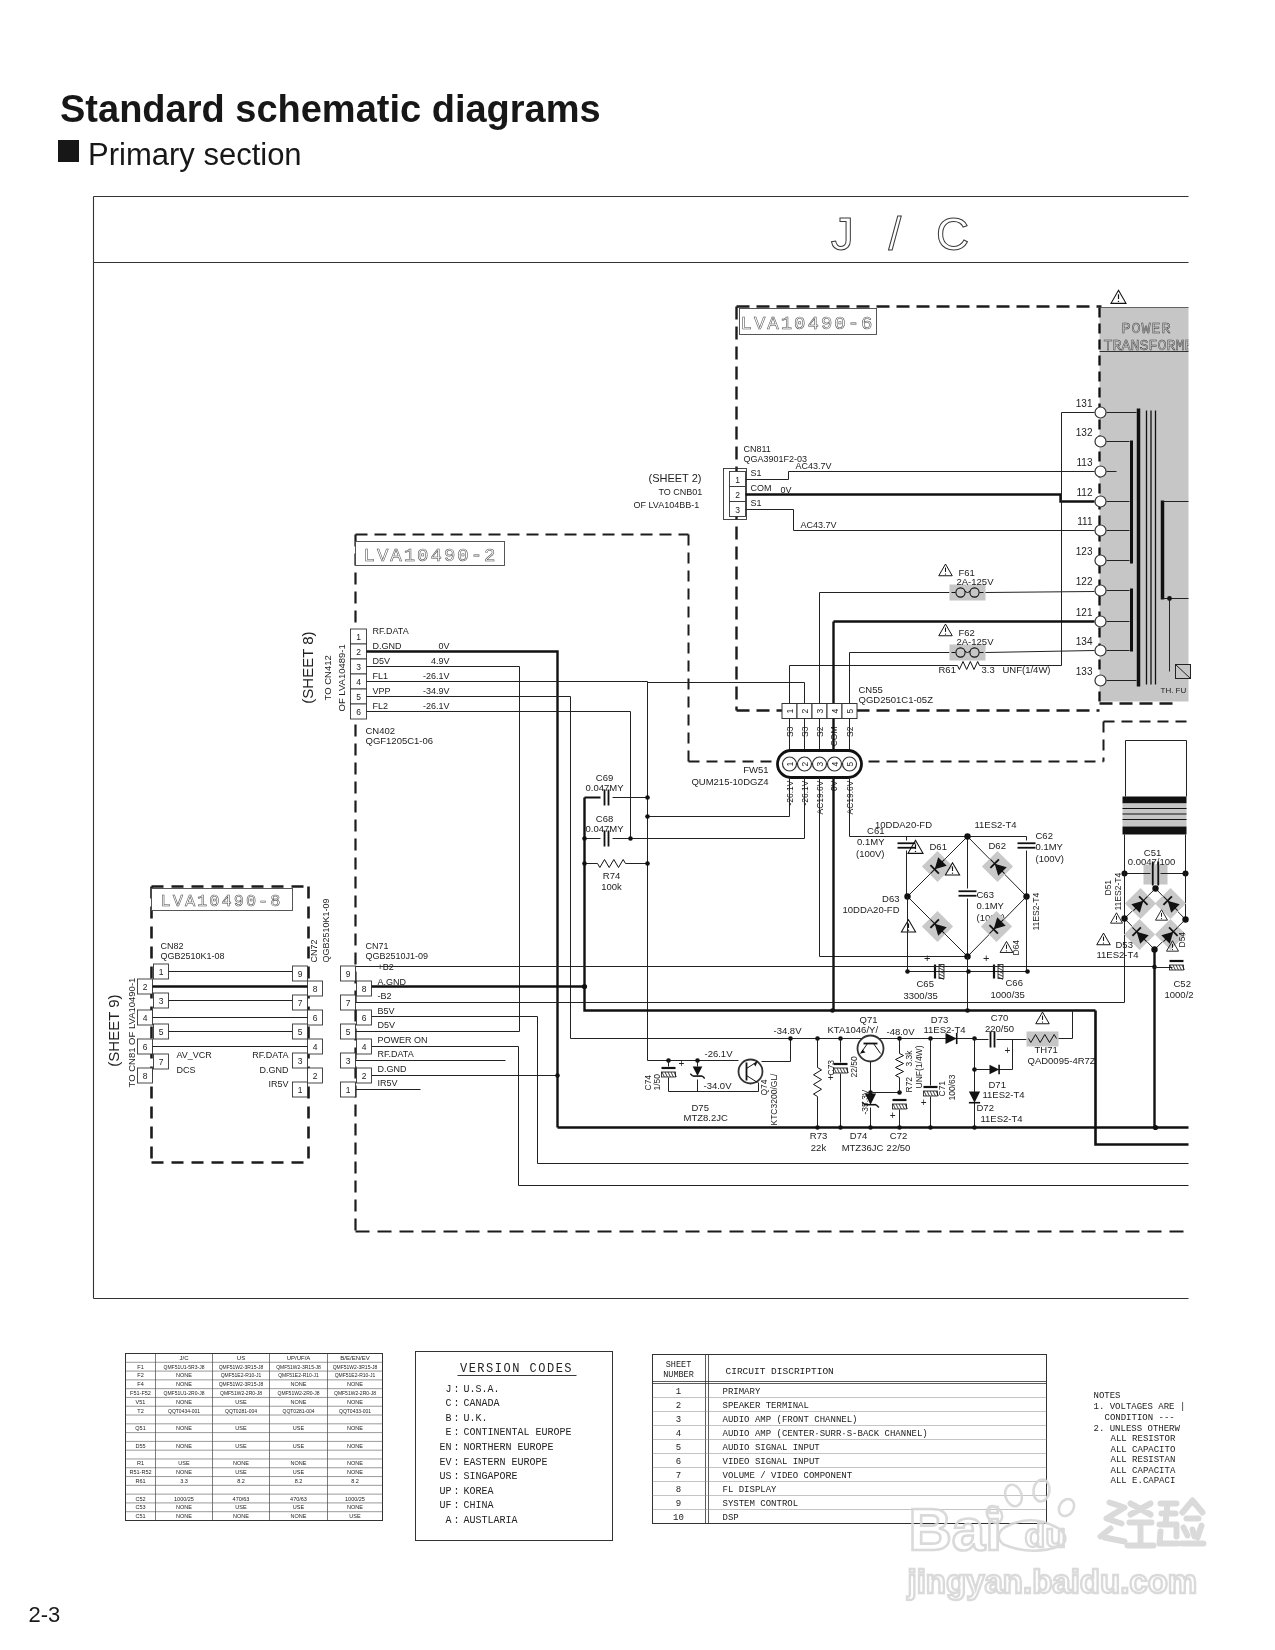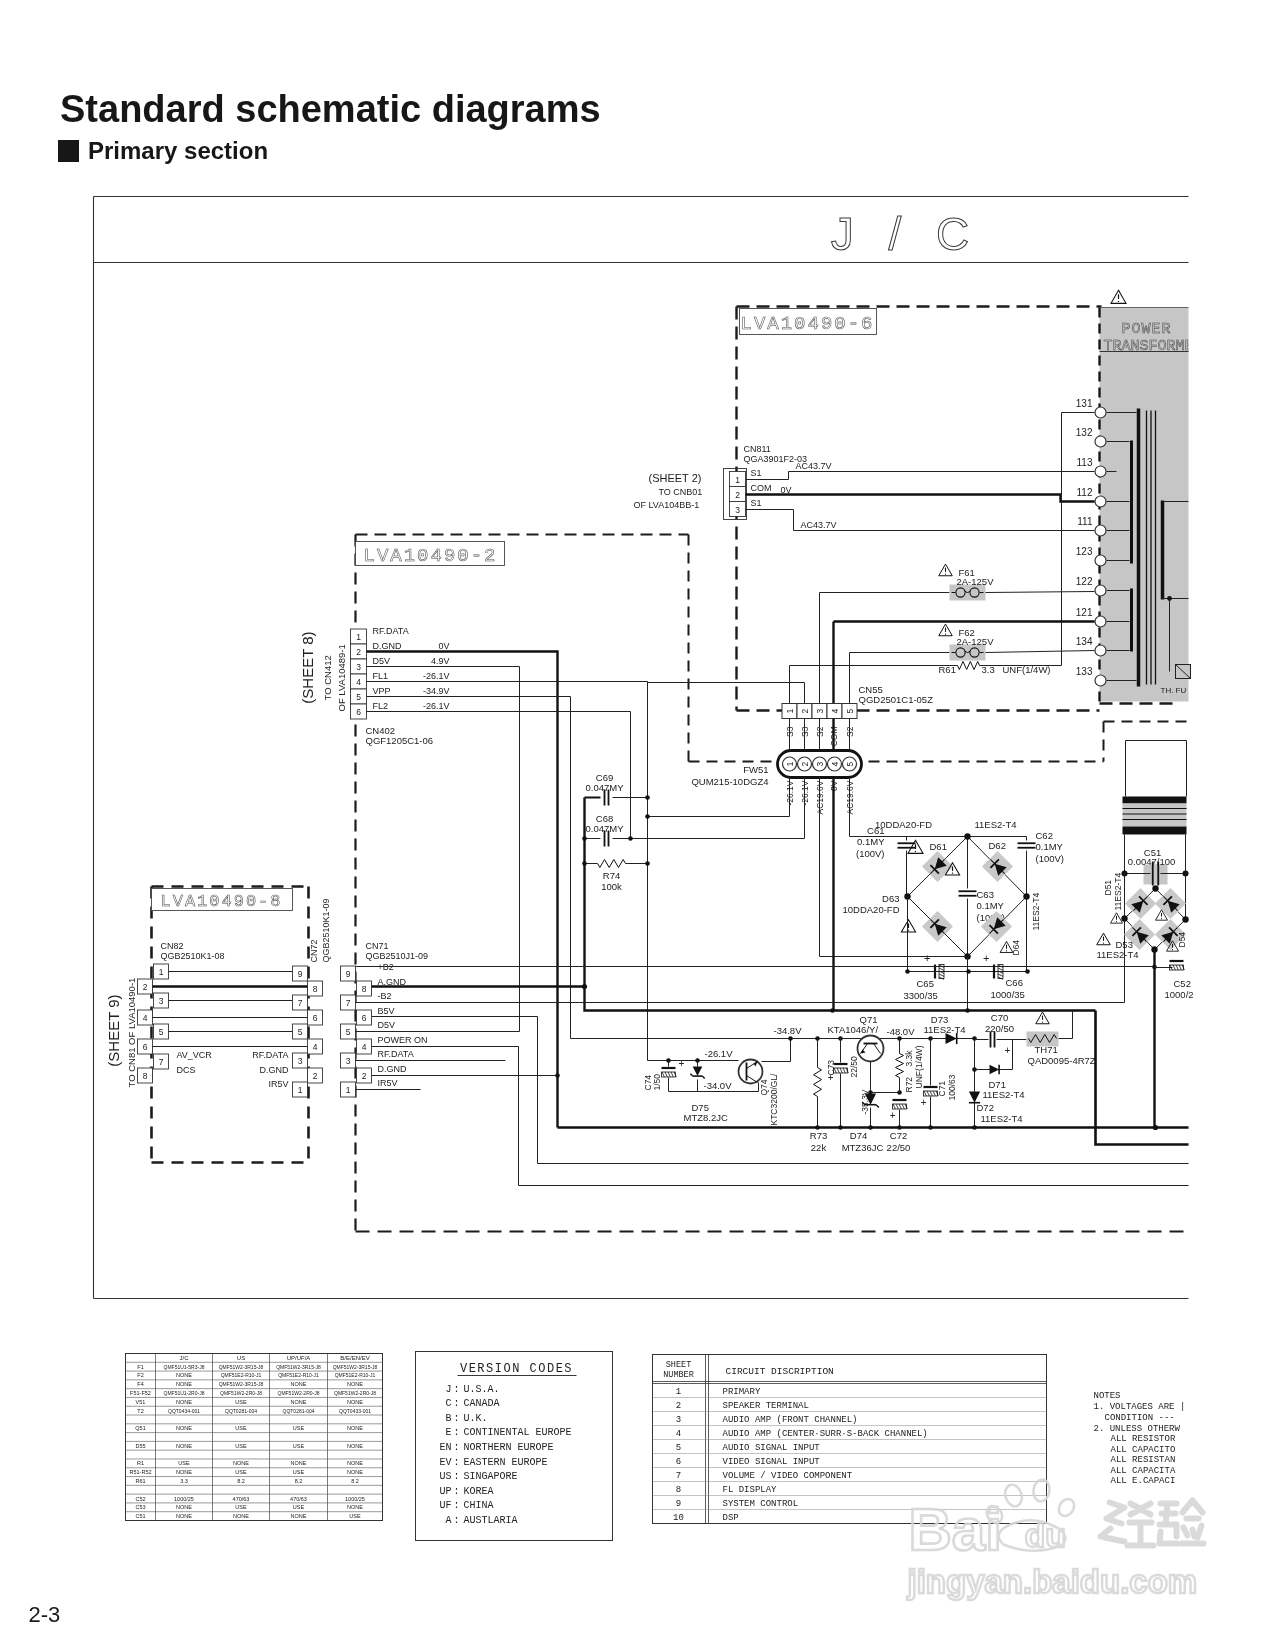--- a/index.html
+++ b/index.html
@@ -1,19 +1,19 @@
 <!DOCTYPE html>
 <html><head><meta charset="utf-8"><style>
 html,body{margin:0;padding:0;background:#ffffff;width:1275px;height:1650px;overflow:hidden;}
 *{box-sizing:border-box;}
 </style></head><body>
 <div style="position:relative;width:1275px;height:1650px;background:#fff;">
 <div style="position:absolute;left:60px;top:88px;font-family:'Liberation Sans',sans-serif;font-size:38px;font-weight:bold;color:#171717;letter-spacing:0px;">Standard schematic diagrams</div>
     <div style="position:absolute;left:58px;top:140px;width:21px;height:22px;background:#171717;"></div>
-    <div style="position:absolute;left:88px;top:137px;font-family:'Liberation Sans',sans-serif;font-size:24px;font-weight:bold;color:#171717;">Primary section</div>
+    <div style="position:absolute;left:88px;top:137px;font-family:'Liberation Sans',sans-serif;font-size:31px;font-weight:normal;color:#171717;">Primary section</div>
 <svg width="1275" height="1650" style="position:absolute;left:0;top:0;">
       <g transform="translate(0.5 0.5)">
 <line x1="93" y1="196" x2="1188" y2="196" stroke="#333" stroke-width="1.1" stroke-linecap="butt"></line>
 <line x1="93" y1="262" x2="1188" y2="262" stroke="#333" stroke-width="1.1" stroke-linecap="butt"></line>
 <line x1="93" y1="196" x2="93" y2="1298" stroke="#333" stroke-width="1.1" stroke-linecap="butt"></line>
 <line x1="93" y1="1298" x2="1188" y2="1298" stroke="#333" stroke-width="1.1" stroke-linecap="butt"></line>
 <text x="905" y="249" font-family="Liberation Sans" font-size="46" font-weight="normal" text-anchor="middle" letter-spacing="11" fill="none" stroke="#3a3a3a" stroke-width="1.0">J / C</text>
 <line x1="736" y1="306" x2="1101" y2="306" stroke="#1c1c1c" stroke-width="2.4" stroke-dasharray="13 7" stroke-linecap="butt"></line>
 <line x1="736" y1="306" x2="736" y2="710" stroke="#1c1c1c" stroke-width="2.4" stroke-dasharray="13 7" stroke-linecap="butt"></line>
 <line x1="736" y1="710" x2="1099" y2="710" stroke="#1c1c1c" stroke-width="2.4" stroke-dasharray="13 7" stroke-linecap="butt"></line>

